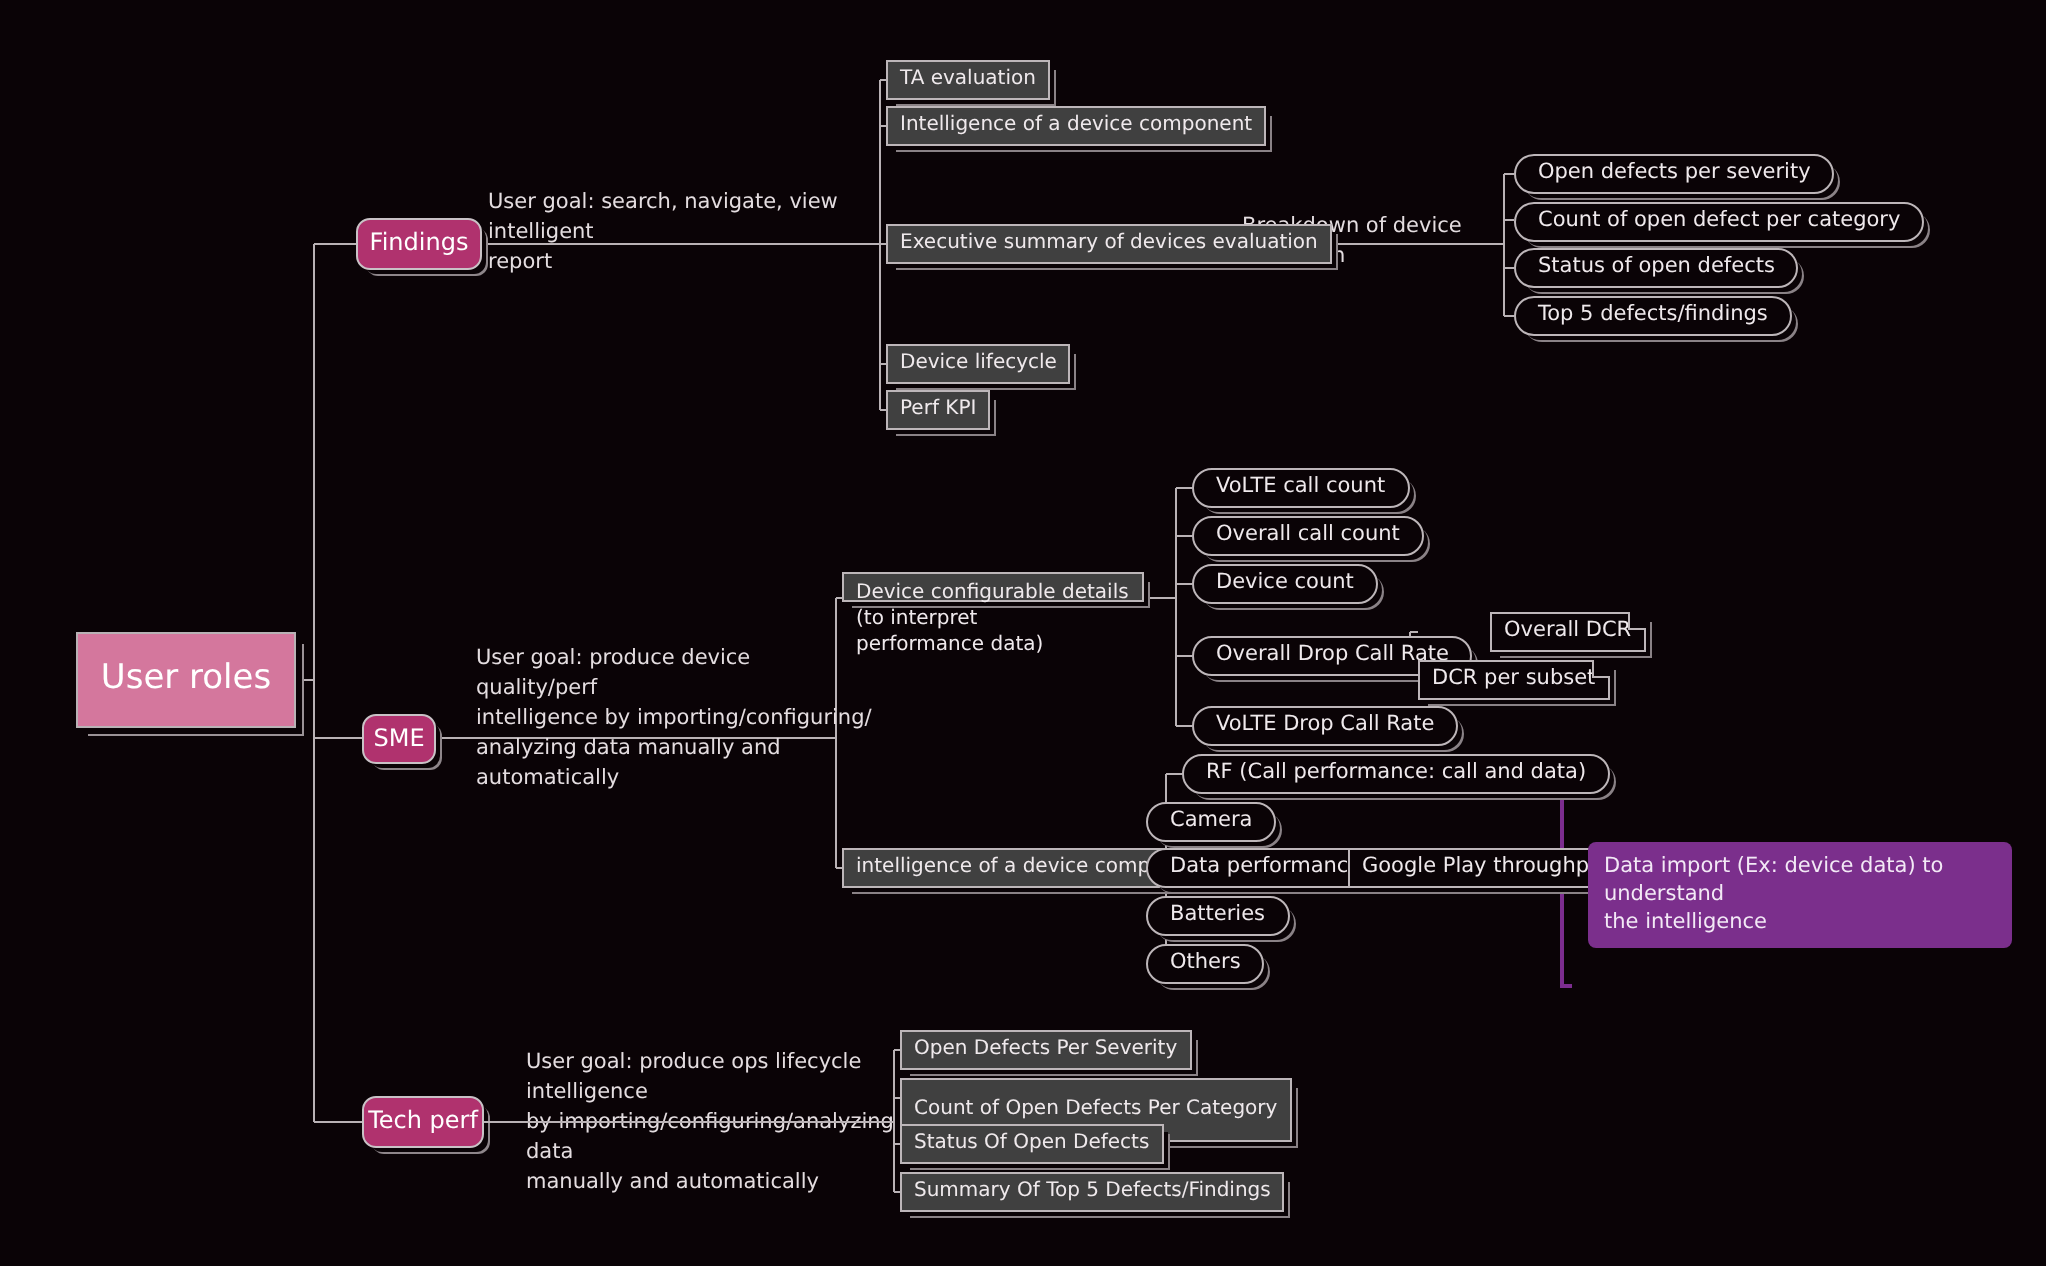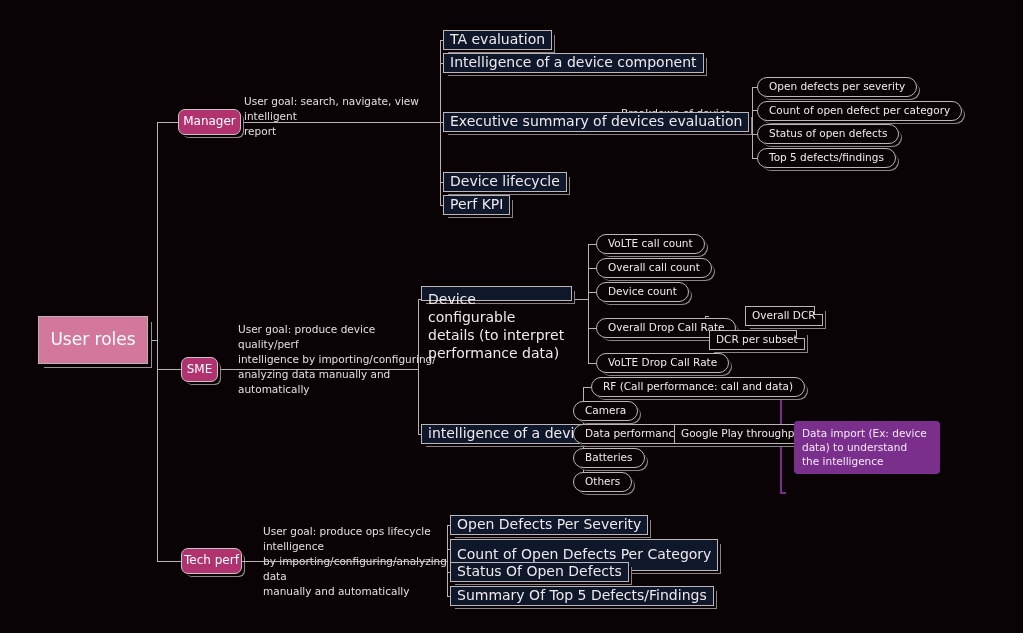--- a/index.html
+++ b/index.html
@@ -65,24 +65,24 @@
     border: 1px solid #c9c2c6;
     border-radius: 7px;
     color: #ffffff;
     font-size: 12px;
     justify-content: center;
     box-shadow: 3px 3px 0 -1px #0a0306, 4px 4px 0 -1px #8e868a;
   }
 
   
   .rect {
-    background: #0f172a;
+    background: #404040;
     border: 1px solid #bdb6b9;
     color: #efe9ec;
-    font-size: 14px;
+    font-size: 10px;
     padding: 3px 6px;
     box-shadow: 3px 3px 0 -1px #0a0306, 4px 4px 0 -1px #8a8286;
   }
 
   
   .pill {
     background: #0a0306;
     border: 1px solid #bdb6b9;
     border-radius: 999px;
     color: #efe9ec;
@@ -189,21 +189,21 @@
 
     <path class="purple" d="M786 381 H781 V493 H786"></path>
     <path class="purple" d="M781 434 H794"></path>
   </svg>
 
   <div class="node root" style="left:38px; top:316px; width:110px; height:48px;">
     <span>User roles</span>
   </div>
 
   <div class="node role" style="left:178px; top:109px; width:63px; height:26px;">
-    <span>Manager</span>
+    <span>Findings</span>
   </div>
 
   <div class="node role" style="left:181px; top:357px; width:37px; height:25px;">
     <span>SME</span>
   </div>
 
   <div class="node role" style="left:181px; top:548px; width:61px; height:26px;">
     <span>Tech perf</span>
   </div>
 
@@ -310,21 +310,21 @@
   </div>
 
   <div class="node pill" style="left:573px; top:472px; height:20px;">
     <span>Others</span>
   </div>
 
   <div class="node note" style="left:674px; top:424px; height:20px;">
     <span>Google Play throughput</span>
   </div>
 
-  <div class="node purplebox" style="left:794px; top:421px; width:146px;">
+  <div class="node purplebox" style="left:794px; top:421px; width:212px;">
     <span>Data import (Ex: device data) to understand
 the intelligence</span>
   </div>
 
   <div class="node rect" style="left:450px; top:515px; height:20px;">
     <span>Open Defects Per Severity</span>
   </div>
 
   <div class="node rect" style="left:450px; top:539px; height:32px;">
     <span>Count of Open Defects Per Category</span>

